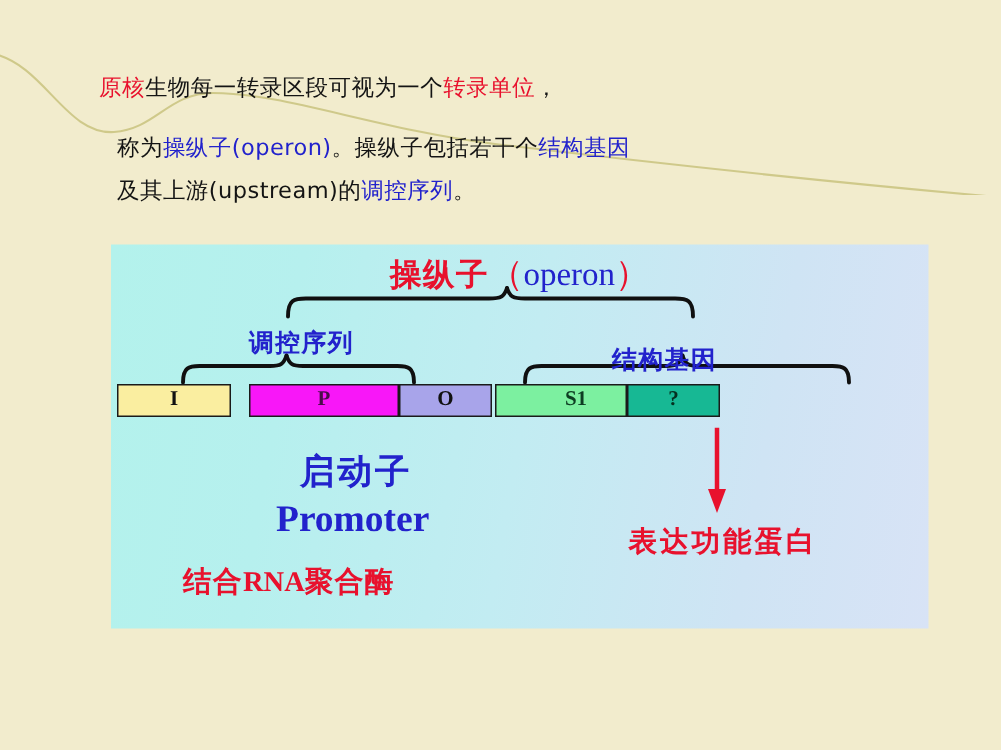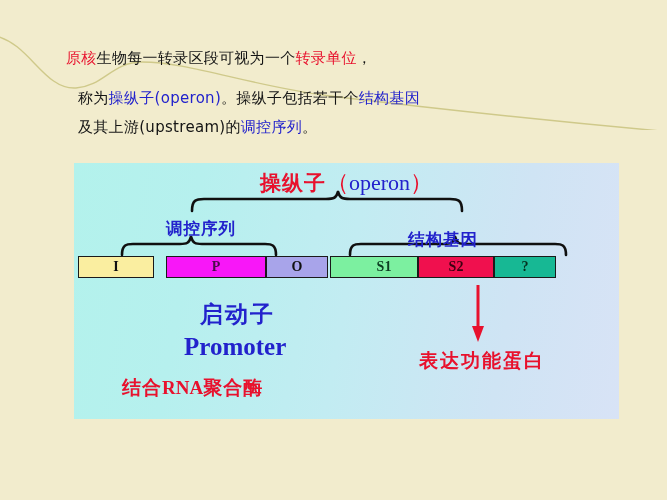--- a/index.html
+++ b/index.html
@@ -225,21 +225,20 @@
     <div class="lbl" id="lbl-regulatory">调控序列</div>
     <div class="lbl" id="lbl-structural">结构基因</div>
 
     <div id="gene-bar">
         <div class="seg" style="background: rgb(250, 238, 160); width: 76px; color: rgb(17, 17, 17);">I</div>
         <div class="gap" style="width: 12px;"></div>
         <div class="seg" style="background: rgb(248, 23, 248); width: 100px; color: rgb(74, 13, 74);">P</div>
         <div class="seg" style="background: rgb(168, 164, 234); width: 62px; color: rgb(17, 17, 17);">O</div>
         <div class="gap" style="width: 2px;"></div>
         <div class="seg" style="background: rgb(124, 240, 160); width: 88px; color: rgb(13, 61, 34); padding-left: 20px;">S1</div>
-        <div class="seg" style="background: rgb(240, 16, 78); width: 76px; color: rgb(61, 0, 16);">S2</div>
         <div class="seg" style="background: rgb(23, 184, 148); width: 62px; color: rgb(5, 48, 31);">?</div>
       </div>
 
     <div id="lbl-qidongzi">启动子</div>
     <div id="lbl-rnapol"><span>结合</span><span class="serif">RNA</span><span>聚合酶</span></div>
     <div id="lbl-promoter">Promoter</div>
 
     <svg id="arrow-down" viewBox="0 0 16 58">
       <line x1="8" y1="0" x2="8" y2="44" stroke="#e8112d" stroke-width="3"></line>
       <polygon points="8,57 2,41 14,41" fill="#e8112d"></polygon>

